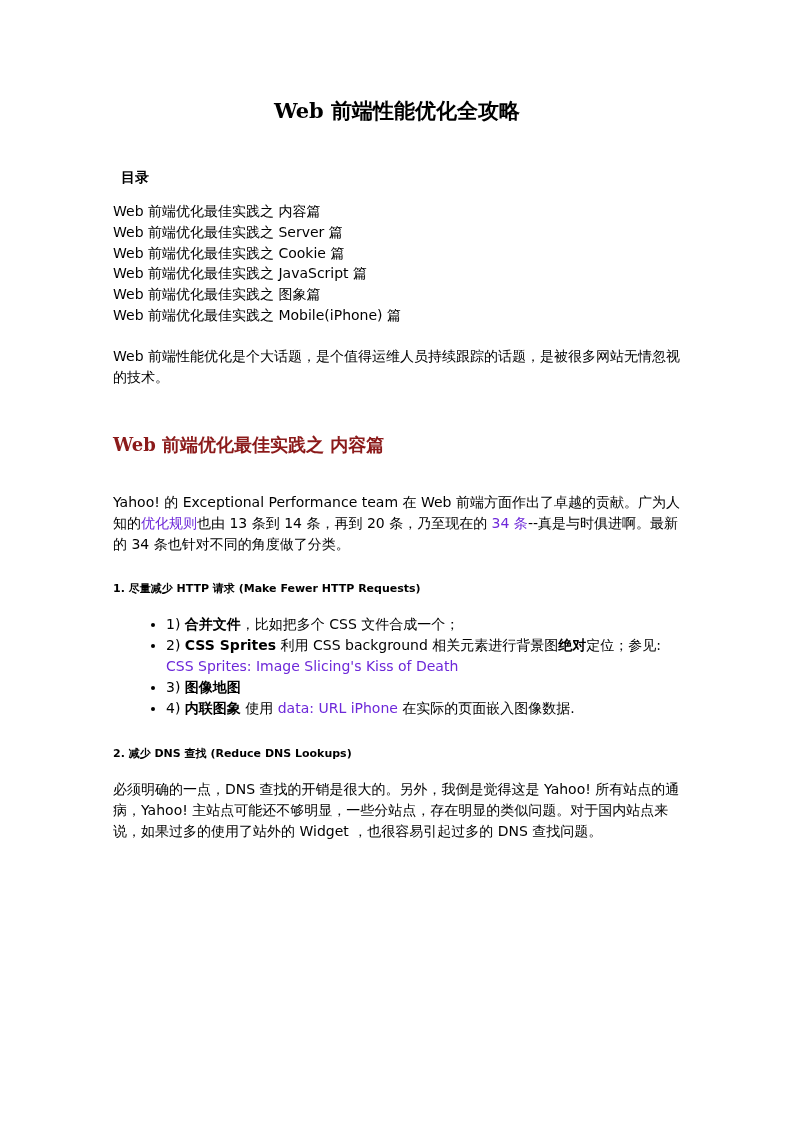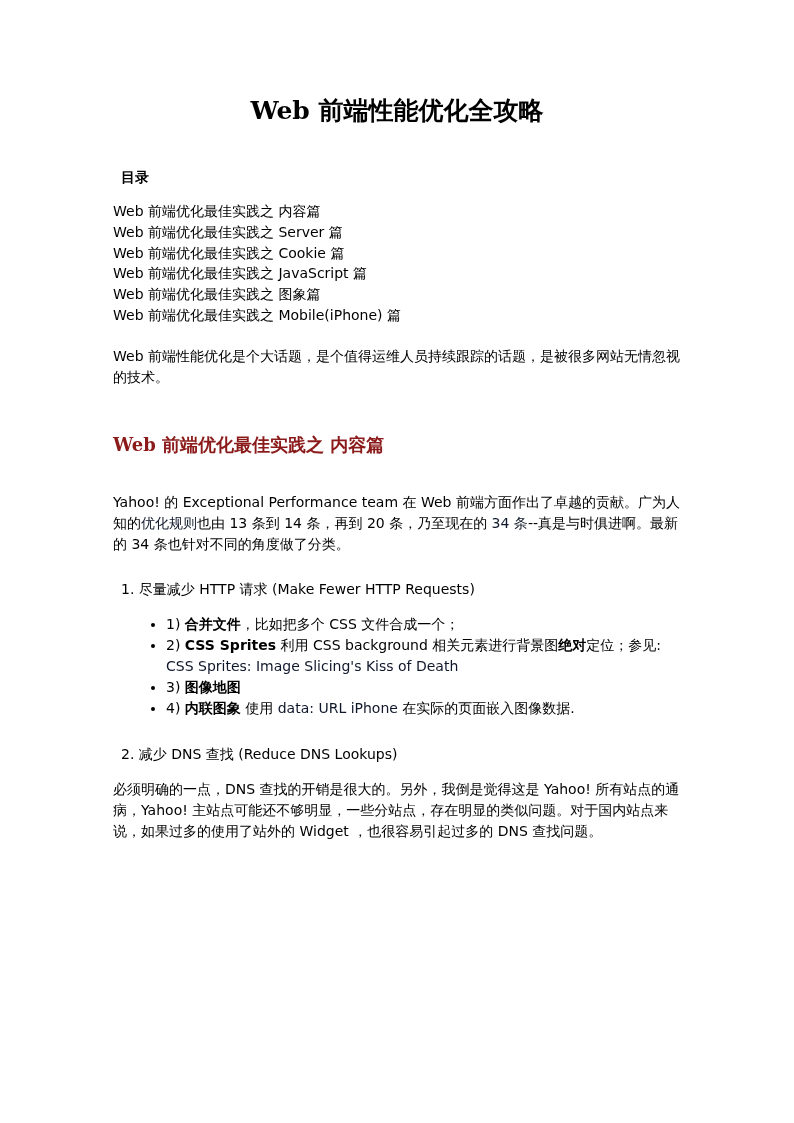--- a/index.html
+++ b/index.html
@@ -12,21 +12,21 @@
     overflow: hidden;
   }
   .page {
     box-sizing: border-box;
     width: 794px;
     height: 1123px;
     padding: 96px 113px 0 113px;
   }
   .doc-title {
     font-family: "DejaVu Serif", "Liberation Serif", serif;
-    font-size: 25px;
+    font-size: 21px;
     font-weight: bold;
     text-align: center;
     margin: 0 0 40px 0;
     line-height: 29px;
   }
   .toc-heading {
     font-size: 14px;
     font-weight: bold;
     margin: 0 0 12px 8px;
     line-height: 24px;
@@ -48,35 +48,35 @@
     font-family: "DejaVu Serif", "Liberation Serif", serif;
     font-size: 18px;
     font-weight: bold;
     color: #8B1A1A;
     margin: 0 0 34px 0;
     line-height: 26px;
   }
   p.p-yahoo { margin-bottom: 23px; }
   p.p-count { margin-bottom: 14px; }
   .rule-heading {
-    font-size: 14px;
-    font-weight: normal;
-    margin: 0 0 14px 8px;
+    font-size: 11px;
+    font-weight: bold;
+    margin: 0 0 14px 0;
     line-height: 22px;
   }
   .rule2-heading { margin-top: 24px; }
   ul.bullets {
     margin: 8px 0 0 0;
     padding: 0 0 0 53px;
     font-size: 14px;
     line-height: 21px;
   }
   ul.bullets li { margin: 0; padding: 0; }
   a.doc-link {
-    color: #0f172a;
+    color: #6d28d9;
     text-decoration: none;
     cursor: pointer;
   }
   b { font-weight: bold; }
 </style>
 </head>
 <body>
 
 <div class="page">
 

